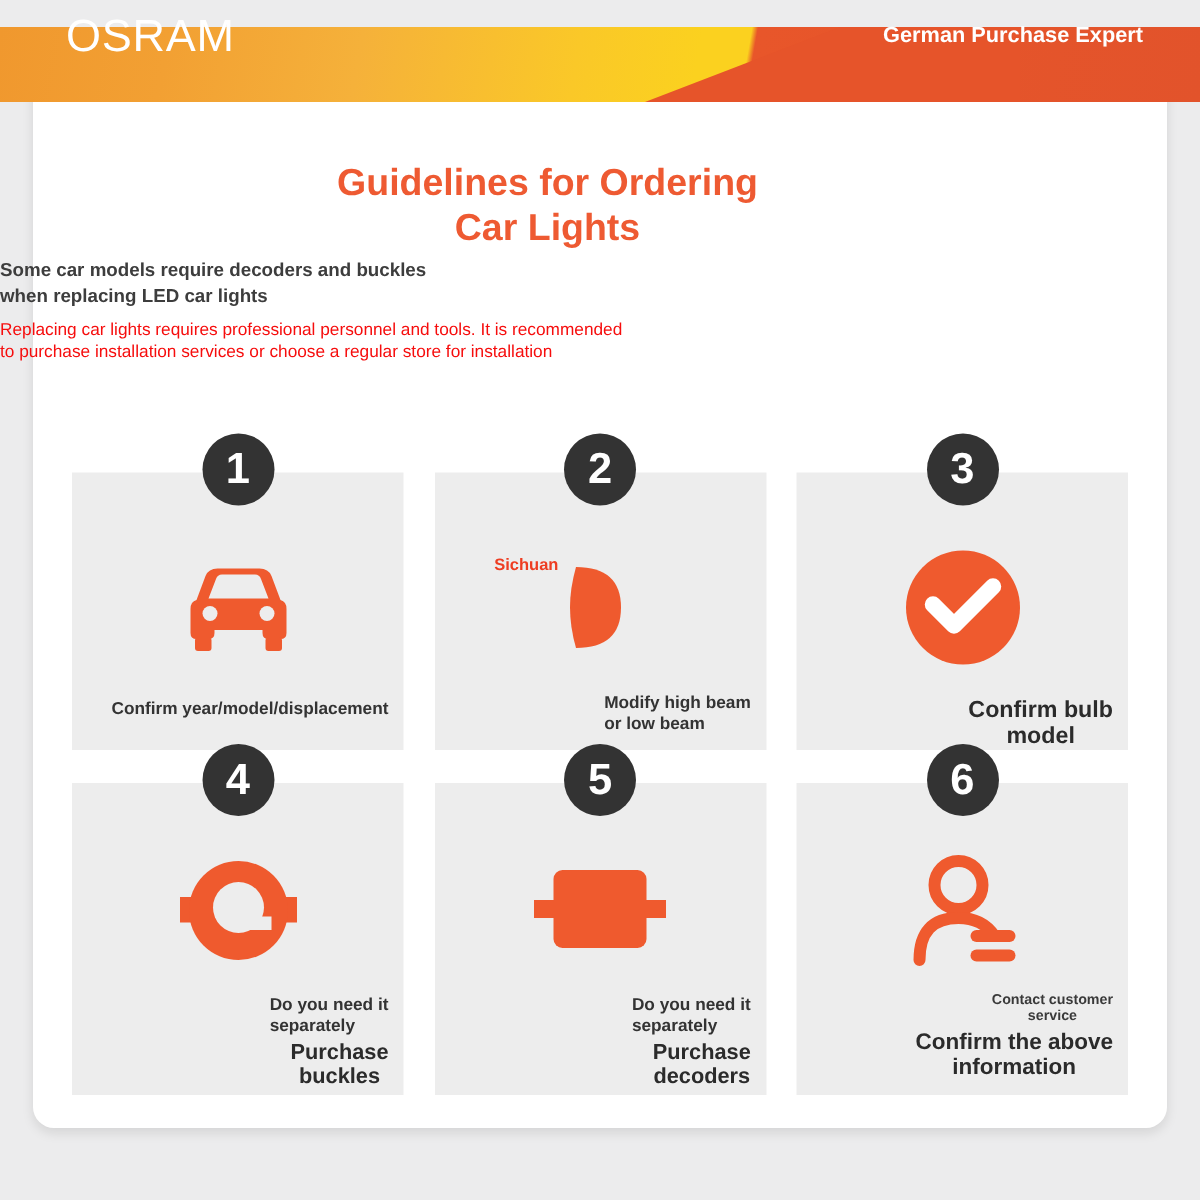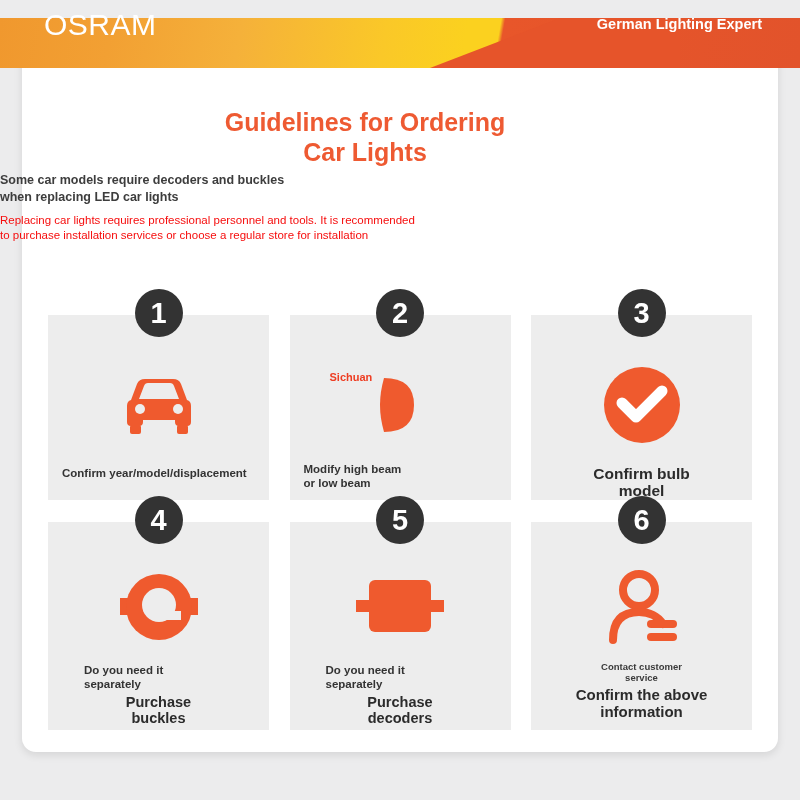--- a/index.html
+++ b/index.html
@@ -198,20 +198,21 @@
   .step-card.row2 .icon-slot { height: 110px; margin-top: 30px; }
 
   .caption-slot {
     flex: 1;
     width: 100%;
     padding: 0 10px;
     box-sizing: border-box;
     display: flex;
     flex-direction: column;
     justify-content: flex-start;
+    align-items: flex-end;
   }
   .cap-small {
     color: #333333;
     font-size: 11.5px;
     font-weight: bold;
     line-height: 1.2;
     white-space: pre-line;
     margin: 0;
     font-family: "Liberation Sans", sans-serif;
   }
@@ -258,21 +259,21 @@
 </head>
 <body>
 
 <div id="page-card"></div>
 
 <div id="header-band">
   <div id="header-wedge"></div>
   <div id="header-wedge2"></div>
 </div>
 <div id="osram-logo">OSRAM</div>
-<div id="header-tagline">German Lighting Expert</div>
+<div id="header-tagline">German Purchase Expert</div>
 
 <div id="title-wrap">
   <div id="page-title">Guidelines for Ordering
 Car Lights</div>
 </div>
 
 <div id="sub-wrap">
   <p class="sub-1">Some car models require decoders and buckles
  when replacing LED car lights</p>
   <p class="sub-warning">Replacing car lights requires professional personnel and tools. It is recommended

